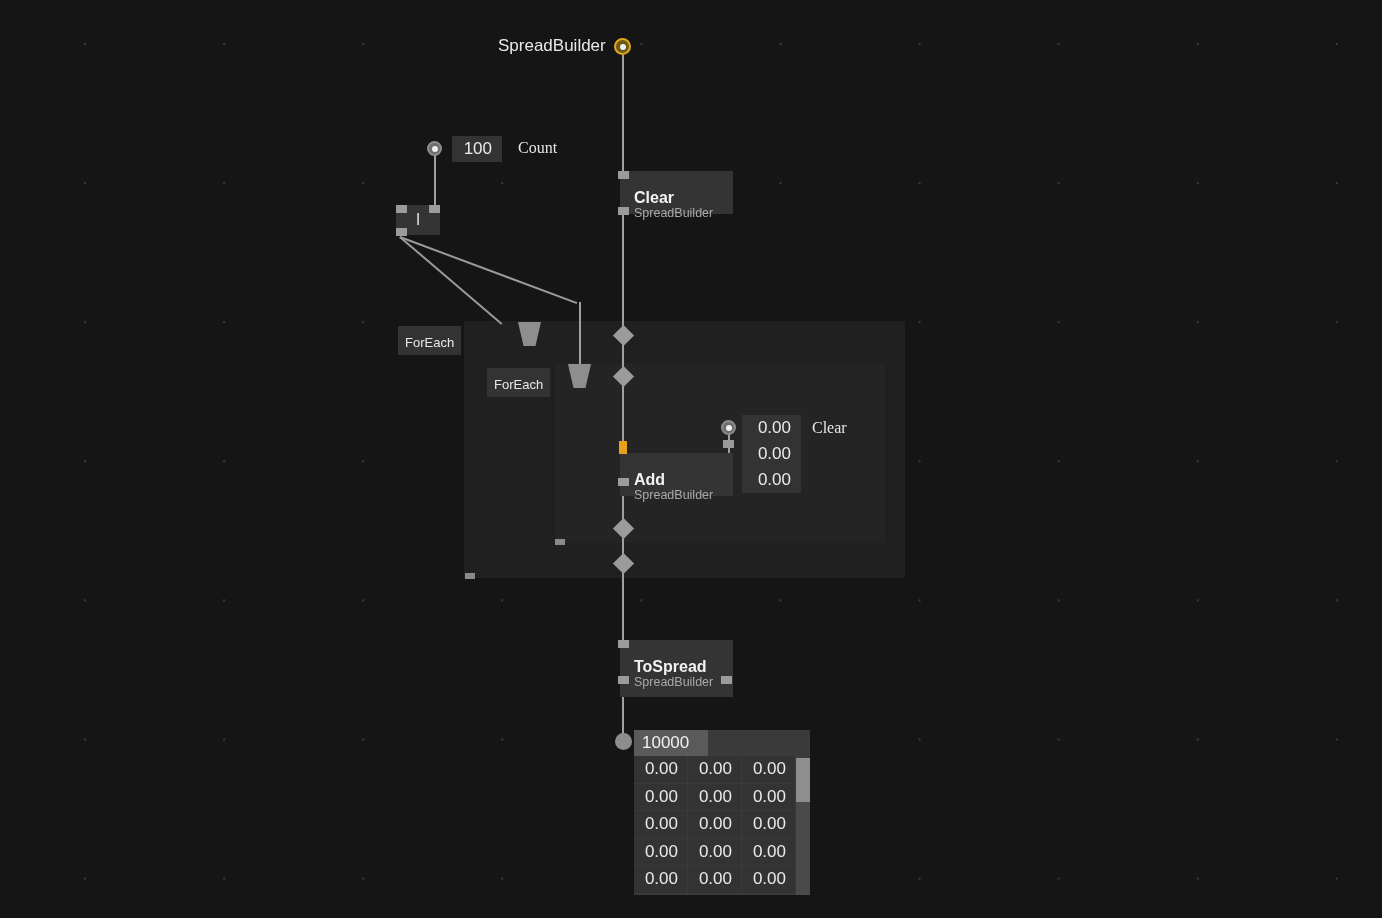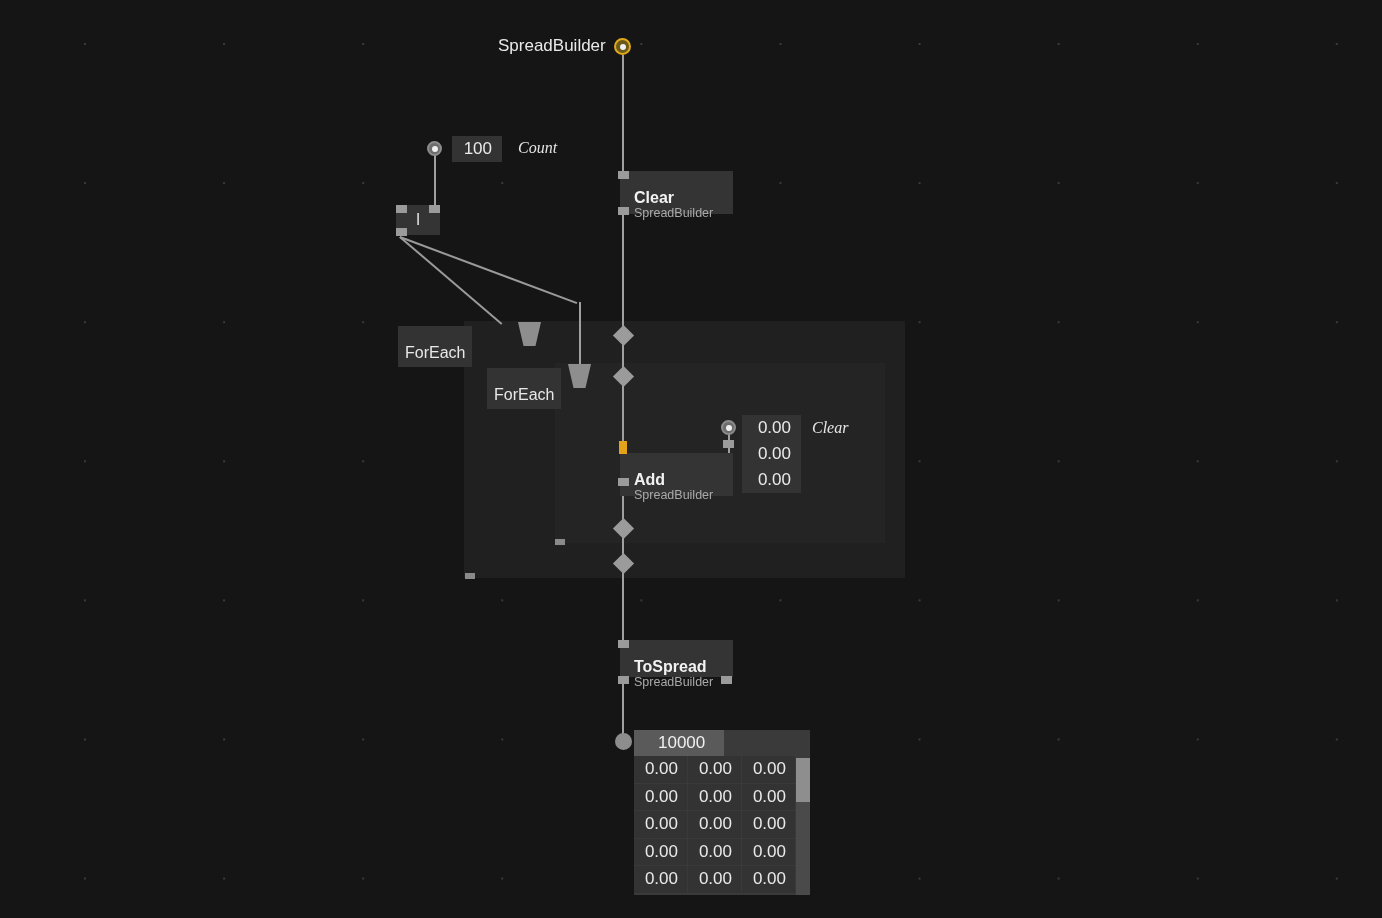--- a/index.html
+++ b/index.html
@@ -46,23 +46,23 @@
     position: absolute;
     background: #202020;
     box-sizing: border-box;
   }
   .region-inner { background: #242424; }
 
   .region-label {
     position: absolute;
     background: #333333;
     color: #e8e8e8;
-    font-size: 16px;
+    font-size: 13px;
     line-height: 1;
-    padding: 19px 7px 6px 7px;
+    padding: 10px 7px 6px 7px;
     white-space: nowrap;
   }
 
   .resize-handle {
     position: absolute;
     width: 10px;
     height: 6px;
     background: #8a8a8a;
   }
 
@@ -158,21 +158,20 @@
     line-height: 26px;
     padding: 0 10px;
     white-space: nowrap;
   }
   .iobox.single .row { line-height: 28px; }
 
   .pin-label {
     position: absolute;
     color: #e6e6e6;
     font-size: 16px;
-    font-style: italic;
     font-family: "Liberation Serif", serif;
     white-space: nowrap;
   }
 
   .title-label {
     position: absolute;
     color: #e9e9e9;
     font-size: 17px;
     white-space: nowrap;
   }
@@ -186,21 +185,21 @@
   .spread-head {
     height: 26px;
     display: flex;
     align-items: center;
   }
   .spread-count {
     background: #5a5a5a;
     color: #f0f0f0;
     font-size: 17px;
     line-height: 26px;
-    padding: 0 8px 0 24px;
+    padding: 0 8px 0 8px;
     min-width: 58px;
   }
   .spread-body {
     position: relative;
   }
   .spread-row {
     display: flex;
     height: 26.5px;
     margin-bottom: 1px;
   }
@@ -309,21 +308,21 @@
   <div class="pin-sq" style="left:723px; top:440px;"></div>
 
   <div class="pin-round" style="left:721px; top:420px;"></div>
   <div class="iobox" style="left:742px; top:415px; width:59px; height:78px;">
     <div class="row">0.00</div>
     <div class="row">0.00</div>
     <div class="row">0.00</div>
   </div>
   <div class="pin-label" style="left:812px; top:419px;">Clear</div>
 
-  <div class="node" style="left:620px; top:640px; width:113px; height:37px;">
+  <div class="node" style="left:620px; top:640px; width:113px; height:57px;">
     <div class="node-title">ToSpread</div>
     <div class="node-sub">SpreadBuilder</div>
   </div>
   <div class="pin-sq" style="left:618px; top:640px;"></div>
   <div class="pin-sq" style="left:618px; top:676px;"></div>
   <div class="pin-sq" style="left:721px; top:676px;"></div>
 
   <div class="pin-round solid" style="left:615px; top:733px; width:17px; height:17px;"></div>
 
   <div class="spread-table" style="left:634px; top:730px; width:176px; height:165px;">

